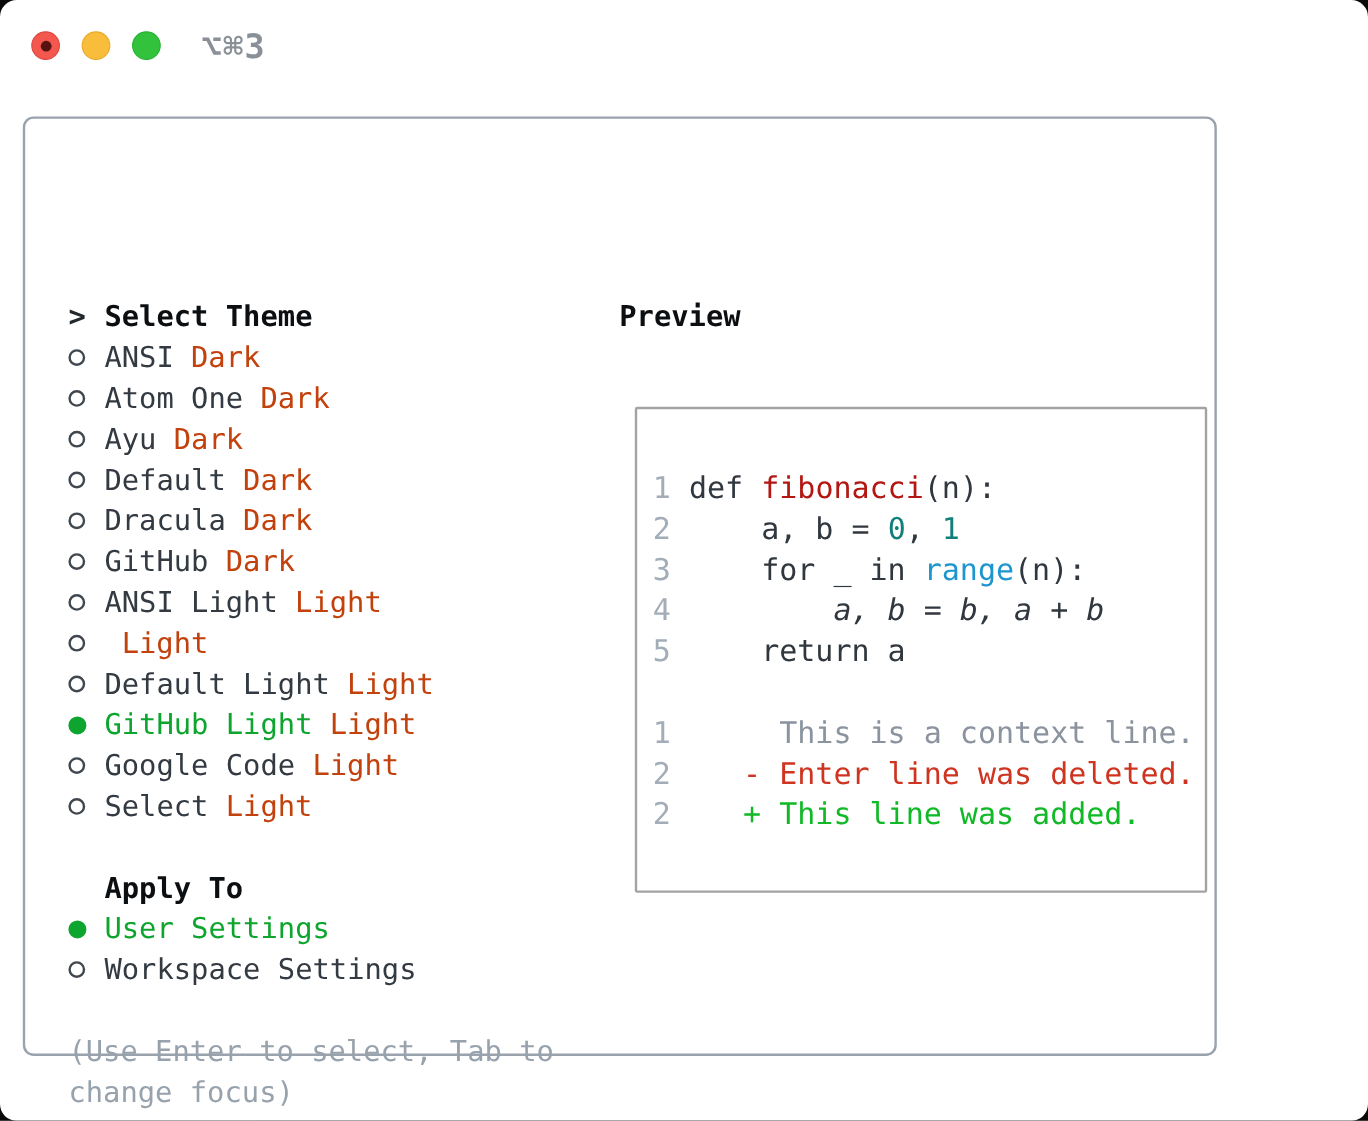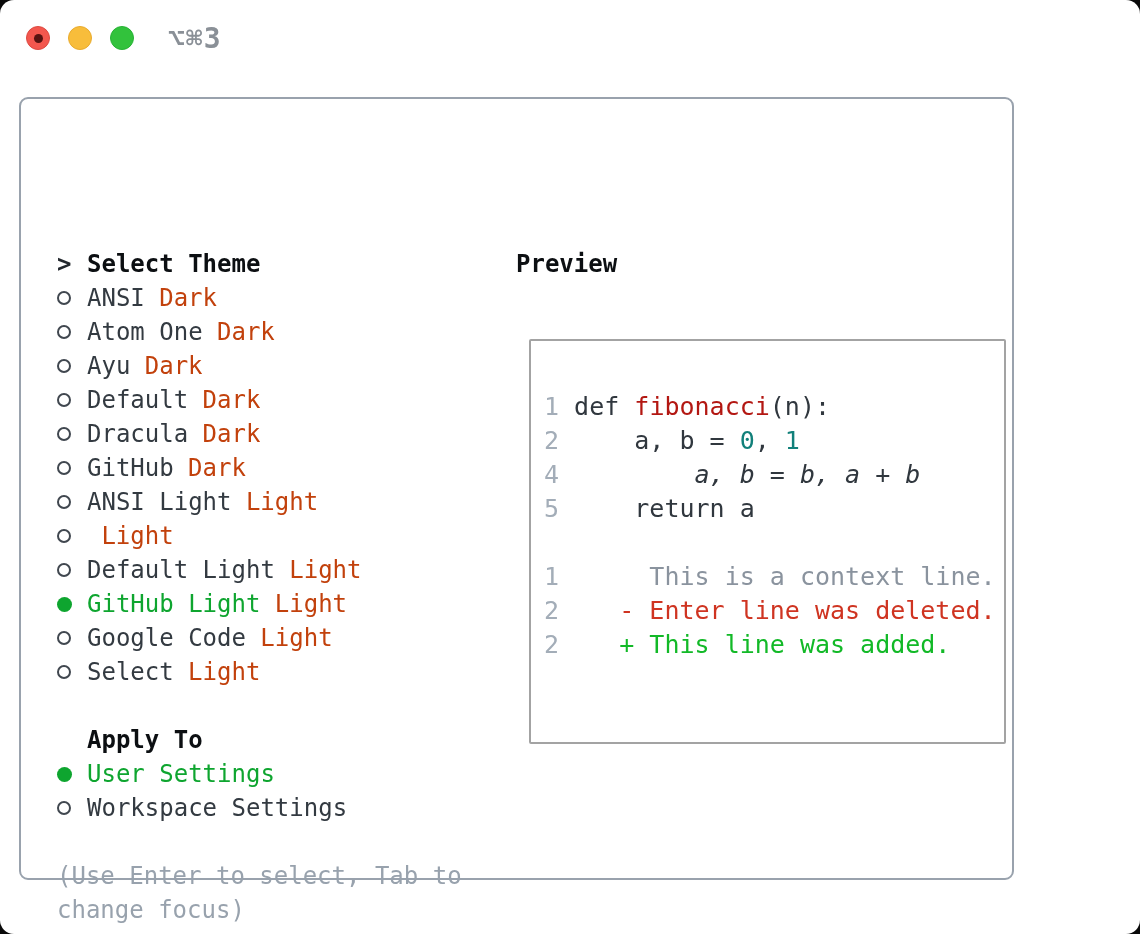--- a/index.html
+++ b/index.html
@@ -109,20 +109,21 @@
 
       <div class="hint">(Use Enter to select, Tab to change focus)</div>
     </div>
 
     <div class="preview-label">Preview</div>
 
     <div class="preview-box">
       <div id="code-lines">
           <div class="code-line"><span style="color: rgb(163, 173, 184);">1</span><span style="color: rgb(48, 55, 62);"> def </span><span style="color: rgb(179, 23, 18);">fibonacci</span><span style="color: rgb(48, 55, 62);">(n):</span></div>
           <div class="code-line"><span style="color: rgb(163, 173, 184);">2</span><span style="color: rgb(48, 55, 62);">     a, b = </span><span style="color: rgb(17, 128, 122);">0</span><span style="color: rgb(48, 55, 62);">, </span><span style="color: rgb(17, 128, 122);">1</span></div>
+          <div class="code-line"><span style="color: rgb(163, 173, 184);">3</span><span style="color: rgb(48, 55, 62);">     for _ in </span><span style="color: rgb(29, 149, 207);">range</span><span style="color: rgb(48, 55, 62);">(n):</span></div>
           <div class="code-line"><span style="color: rgb(163, 173, 184);">4</span><span style="color: rgb(48, 55, 62); font-style: italic;">         a, b = b, a + b</span></div>
           <div class="code-line"><span style="color: rgb(163, 173, 184);">5</span><span style="color: rgb(48, 55, 62);">     return a</span></div>
           <div class="code-line">&nbsp;</div>
           <div class="code-line"><span style="color: rgb(163, 173, 184);">1</span><span style="color: rgb(138, 147, 158);">      This is a context line.</span></div>
           <div class="code-line"><span style="color: rgb(163, 173, 184);">2</span><span style="color: rgb(207, 52, 33);">    - Enter line was deleted.</span></div>
           <div class="code-line"><span style="color: rgb(163, 173, 184);">2</span><span style="color: rgb(18, 185, 39);">    + This line was added.</span></div>
         </div>
     </div>
 
   </div>

